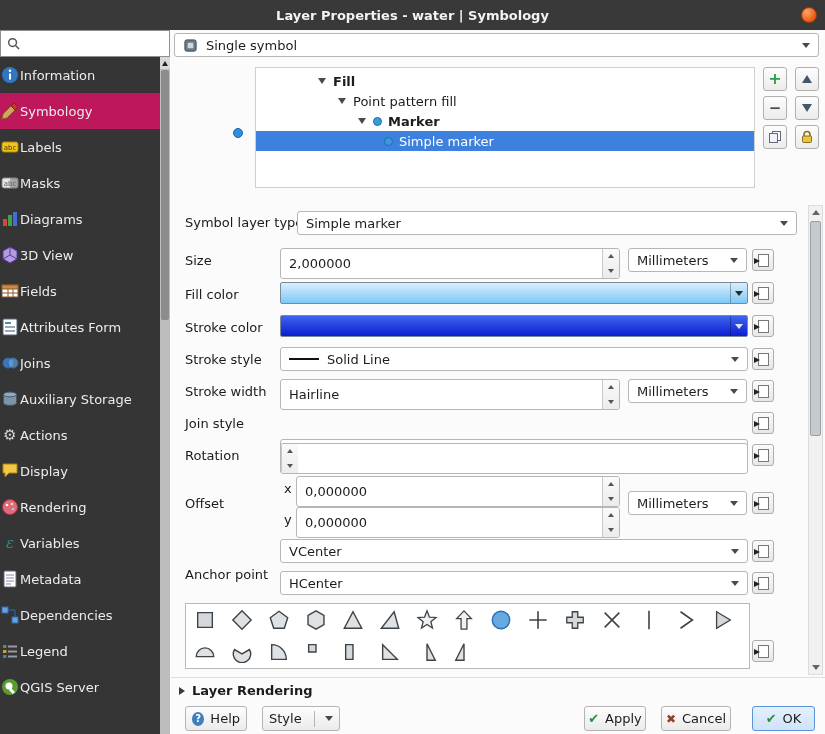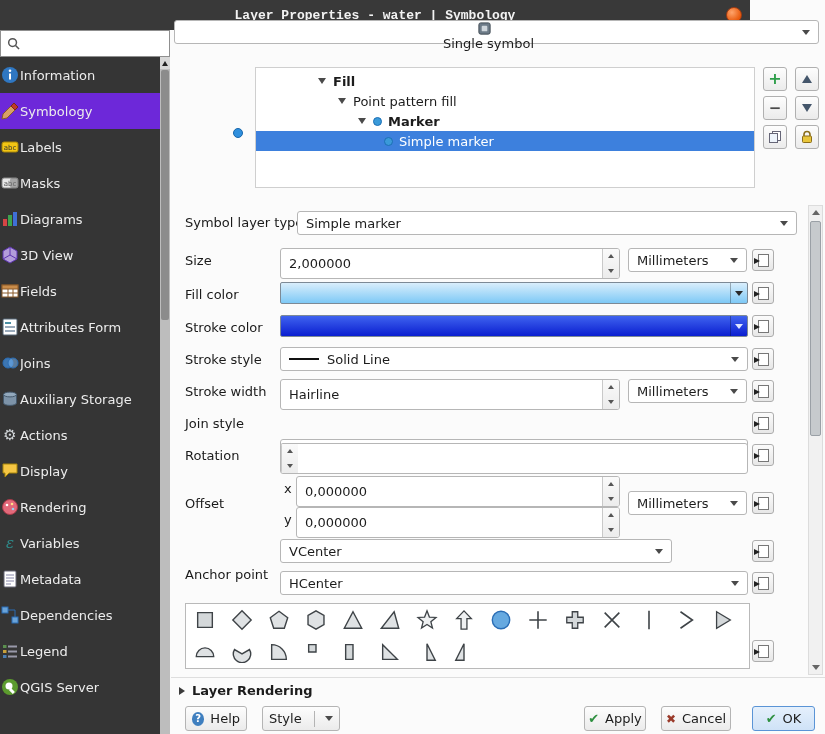--- a/index.html
+++ b/index.html
@@ -1,31 +1,31 @@
 <!DOCTYPE html>
 <html><head>
 <meta charset="utf-8">
 <style>
   * { box-sizing: border-box; margin: 0; padding: 0; }
   body { font-family: "DejaVu Sans", "Liberation Sans", sans-serif; font-size: 13px; color:#1c1c1c; }
   .window { position: relative; width: 825px; height: 734px; background: #fbfbfb; overflow: hidden; }
 
   
-  .titlebar { position:absolute; top:0; left:0; width:750px; height:30px; background:#393939; display:flex; align-items:center; justify-content:center;font-family:Liberation Mono, monospace; }
+  .titlebar { position:absolute; top:0; left:0; width:825px; height:30px; background:#393939; display:flex; align-items:center; justify-content:center; }
   .titlebar .title { color:#f3f3f3; font-weight:bold; font-size:13px; }
   .close-btn { position:absolute; right:8px; top:7px; width:16px; height:16px; border-radius:50%; background:radial-gradient(circle at 35% 32%, #ffa46b, #e8590c 70%); border:1px solid #a33c12; cursor:pointer; }
 
   
   .search-box { position:absolute; top:30px; left:0; width:170px; height:27px; background:#ffffff; border:1px solid #8f8f8f; display:flex; align-items:center; padding:0 6px; gap:5px; }
   .search-box input { border:0; outline:0; flex:1; font:13px "DejaVu Sans", sans-serif; background:transparent; min-width:0; }
 
   
   .sidebar { position:absolute; top:57px; left:0; width:160px; height:677px; background:#353535; overflow:hidden; }
   .sb-item { height:36px; display:flex; align-items:center; padding-left:0; color:#ececec; cursor:pointer; }
-  .sb-item.sel { background:#6d28d9; }
+  .sb-item.sel { background:#be185d; }
   .sb-ico { width:20px; height:18px; display:flex; align-items:center; justify-content:center; flex:0 0 20px; }
   .txt-icon { font-size:15px; line-height:1; }
   .sb-label { white-space:nowrap; overflow:hidden; }
 
   
   .sb-scroll { position:absolute; top:57px; left:160px; width:10px; height:677px; background:#bdbdbd; }
   .sb-scroll .arr { height:12px; background:#d8d8d8; display:flex; align-items:center; justify-content:center; }
   .sb-scroll .arr::after { content:""; border-left:3.5px solid transparent; border-right:3.5px solid transparent; border-bottom:5px solid #222; }
   .sb-scroll .thumb { position:absolute; top:13px; left:1px; right:1px; height:250px; background:#8c8c8c; border-radius:2px; }
 
@@ -298,21 +298,21 @@
         </span>
       <span class="sb-label">QGIS Server</span>
     </div>
   </div>
 
   <div class="sb-scroll">
     <div class="arr"></div>
     <div class="thumb"></div>
   </div>
 
-  <div class="combo" style="left:174px; top:20px; width:645px;flex-direction:column;">
+  <div class="combo" style="left:174px; top:33px; width:645px;">
     <span style="margin-right:8px; display:flex;">
         <svg width="15" height="15" viewBox="0 0 16 16">
           <rect x="2" y="2" width="12" height="12" rx="2" fill="#6d7b88" stroke="#3d4750"></rect>
           <rect x="5" y="5" width="6" height="6" rx="1" fill="#cfd6dc"></rect>
         </svg>
       </span>
     <span>Single symbol</span>
   </div>
 
   <div class="preview-dot"></div>
@@ -470,21 +470,21 @@
         <span class="sp down"></span>
       </span>
   </div>
   <div class="combo" style="left:628px; top:491px; width:119px;">
     <span>Millimeters</span>
   </div>
   <div class="ovr" style="left:752px; top:492px;">
       <span class="pg"></span>
     </div>
 
-  <div class="combo" style="left:280px; top:539px; width:392px;">
+  <div class="combo" style="left:280px; top:539px; width:468px;">
     <span>VCenter</span>
   </div>
   <div class="ovr" style="left:752px; top:540px;">
       <span class="pg"></span>
     </div>
 
   <span class="flabel" style="top:567px;">Anchor point</span>
   <div class="combo" style="left:280px; top:571px; width:468px;">
     <span>HCenter</span>
   </div>

